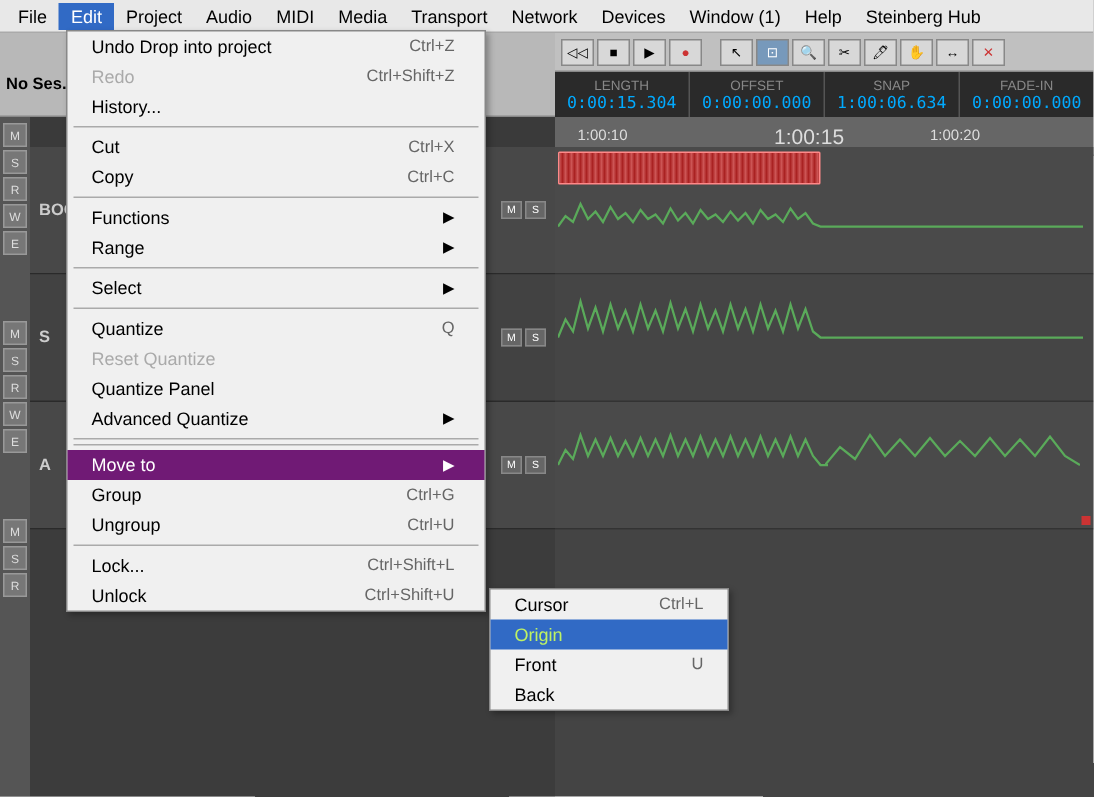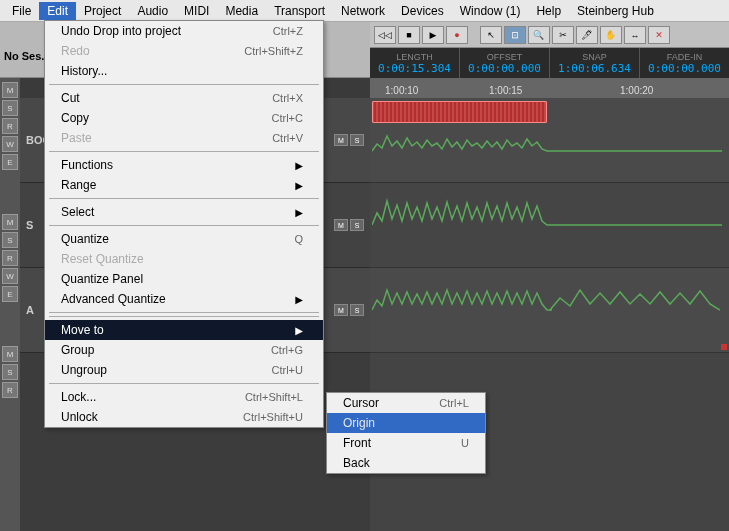--- a/index.html
+++ b/index.html
@@ -47,21 +47,21 @@
     .menu-item {
       display: flex;
       align-items: center;
       justify-content: space-between;
       padding: 3px 20px 3px 16px;
       cursor: pointer;
       color: #000;
       height: 20px;
     }
     .menu-item:hover, .menu-item.highlighted {
-      background: #0f172a;
+      background: #701a75;
       color: #fff;
       gap: 36px;
     }
     .menu-item.disabled {
       color: #aaa;
       cursor: default;
     }
     .menu-separator {
       height: 1px;
       background: #aaa;
@@ -96,21 +96,21 @@
       align-items: center;
       justify-content: space-between;
       padding: 3px 16px;
       cursor: pointer;
       color: #000;
       height: 20px;
       gap: 32px;
     }
     .submenu-item:hover, .submenu-item.highlighted {
       background: #316ac5;
-      color: #e5e5e5;
+      color: #bef264;
       align-items: flex-end;
     }
     .submenu-item .menu-item-shortcut {
       color: #666;
     }
 
     
     .transport-bar {
       position: absolute;
       top: 22px;
@@ -274,21 +274,21 @@
     <span class="info-cell-value">1:00:06.634</span>
   </div>
   <div class="info-cell">
     <span class="info-cell-label">Fade-In</span>
     <span class="info-cell-value">0:00:00.000</span>
   </div>
 </div>
 
 <div style="position:absolute; top:78px; left:370px; right:0; height:26px; background:#666; border-bottom:1px solid #333; display:flex; align-items:center; padding:0 4px;">
   <span style="position:absolute; left:15px; color:#ddd; font-size:10px;">1:00:10</span>
-  <span style="position:absolute; left:119px; color:#ddd; font-size:10px;">1:00:15</span>
+  <span style="position:absolute; left:146px; color:#ddd; font-size:14px;">1:00:15</span>
   <span style="position:absolute; left:250px; color:#ddd; font-size:10px;">1:00:20</span>
 </div>
 
 <div style="position:absolute; top:98px; left:370px; right:0; bottom:0; background:#444; overflow:hidden;">
 
   <div style="height:85px; border-bottom:1px solid #333; position:relative; background:#4a4a4a;">
     <div style="position:absolute; top:3px; left:2px; height:22px; width:175px; background:linear-gradient(to bottom, #cc4444, #992222); border:1px solid #ff8888; border-radius:1px; overflow:hidden;">
       <div style="width:100%; height:100%; background: repeating-linear-gradient(90deg, #cc5555 0px, #aa2222 2px, #cc5555 4px);"></div>
     </div>
 
@@ -375,24 +375,20 @@
   </div>
   <div class="menu-separator"></div>
   <div class="menu-item">
     <span class="menu-item-label">Cut</span>
     <span class="menu-item-shortcut">Ctrl+X</span>
   </div>
   <div class="menu-item">
     <span class="menu-item-label">Copy</span>
     <span class="menu-item-shortcut">Ctrl+C</span>
   </div>
-  <div class="menu-item disabled">
-    <span class="menu-item-label">Paste</span>
-    <span class="menu-item-shortcut">Ctrl+V</span>
-  </div>
   <div class="menu-separator"></div>
   <div class="menu-item">
     <span class="menu-item-label">Functions</span>
     <span class="menu-item-arrow">▶</span>
   </div>
   <div class="menu-item">
     <span class="menu-item-label">Range</span>
     <span class="menu-item-arrow">▶</span>
   </div>
   <div class="menu-separator"></div>

